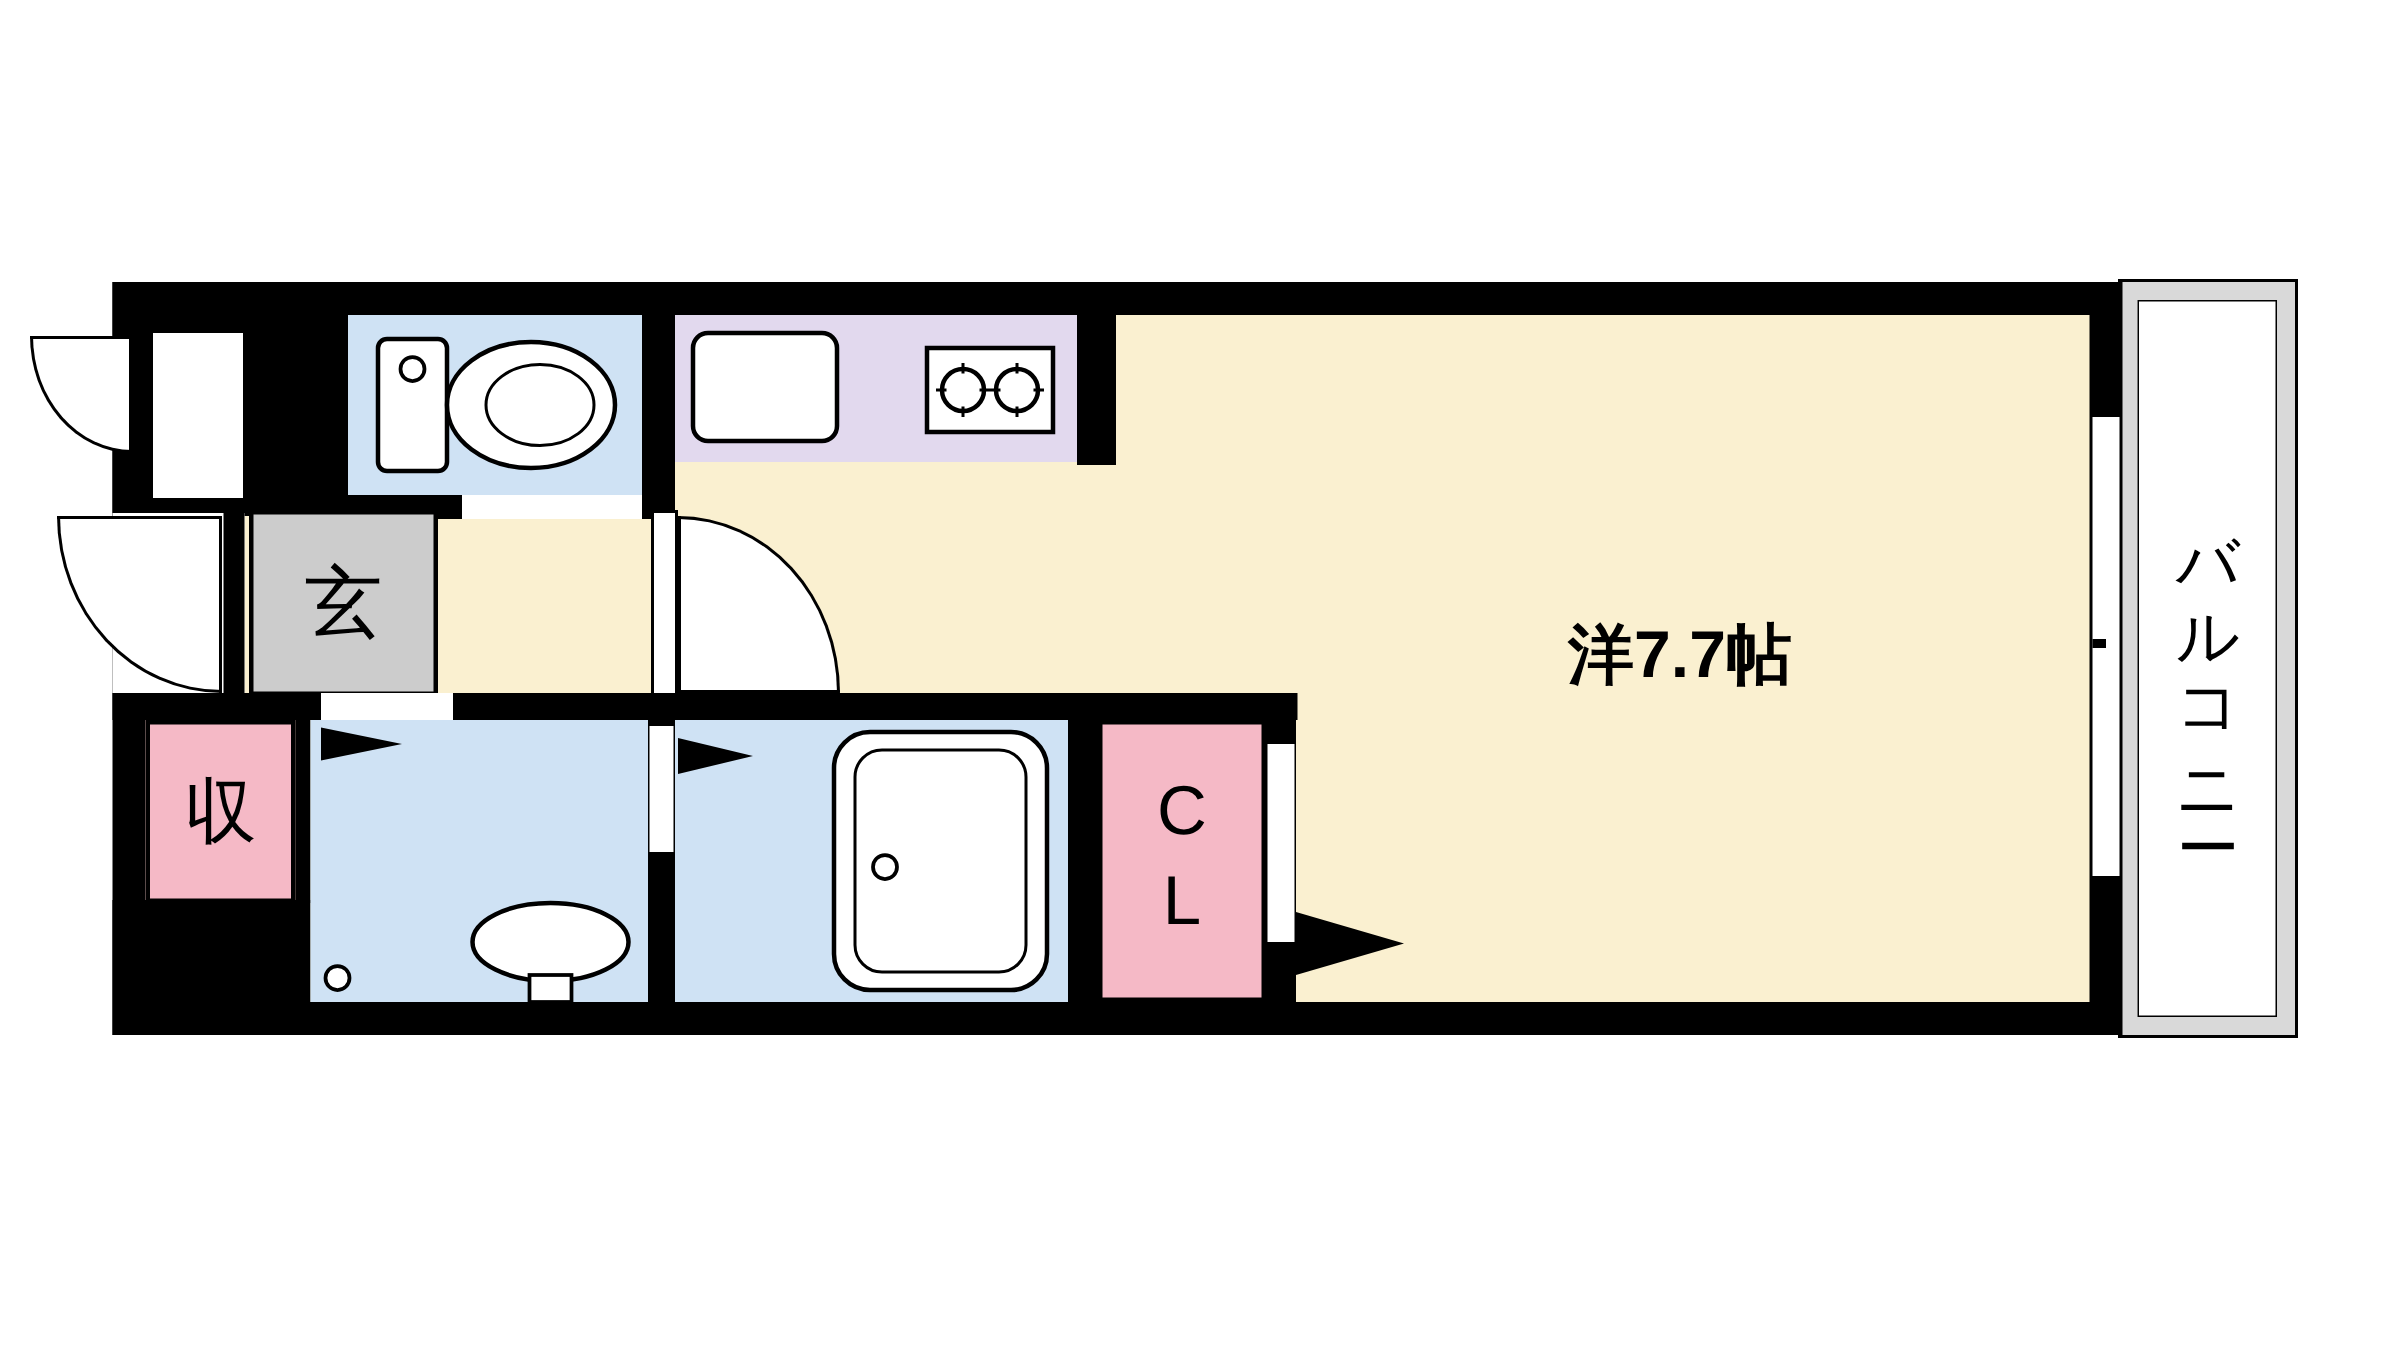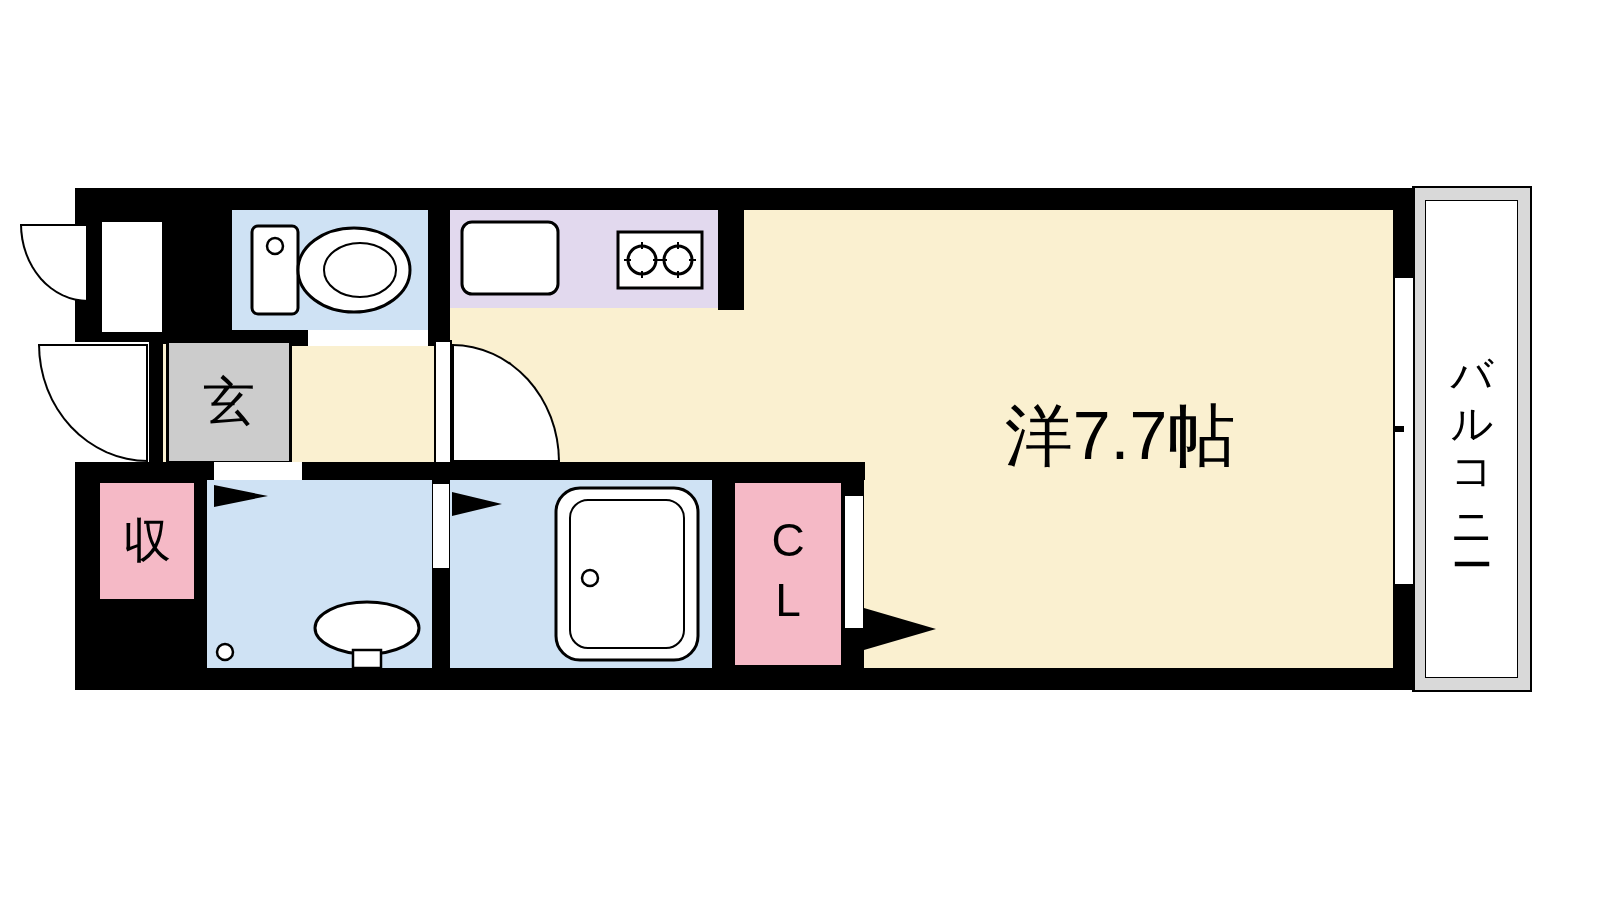--- a/index.html
+++ b/index.html
@@ -114,15 +114,15 @@
   <div class="abs" style="left:452px;top:492px;width:0;height:0;border-top:12px solid transparent;border-bottom:12px solid transparent;border-left:50px solid #000;"></div>
   <div class="abs" style="left:864px;top:608px;width:0;height:0;border-top:21px solid transparent;border-bottom:21px solid transparent;border-left:72px solid #000;"></div>
 
   <div class="abs white" style="left:1395px;top:278px;width:18px;height:306px;"></div>
   <div class="abs black" style="left:1395px;top:426px;width:9px;height:6px;"></div>
 
   <div class="abs white" style="left:88px;top:222px;width:74px;height:110px;"></div>
   <div class="abs black" style="left:88px;top:222px;width:14px;height:110px;"></div>
   <div class="abs arc" style="left:20px;top:224px;width:68px;height:78px;border-radius:0 0 0 100%;"></div>
 
-  <div class="abs label" style="left:950px;top:396px;width:340px;height:80px;font-size:68px;font-weight:400;">洋7.7帖</div>
+  <div class="abs label" style="left:950px;top:396px;width:340px;height:80px;font-size:44px;font-weight:700;">洋7.7帖</div>
 
 </div>
 
 </body></html>

